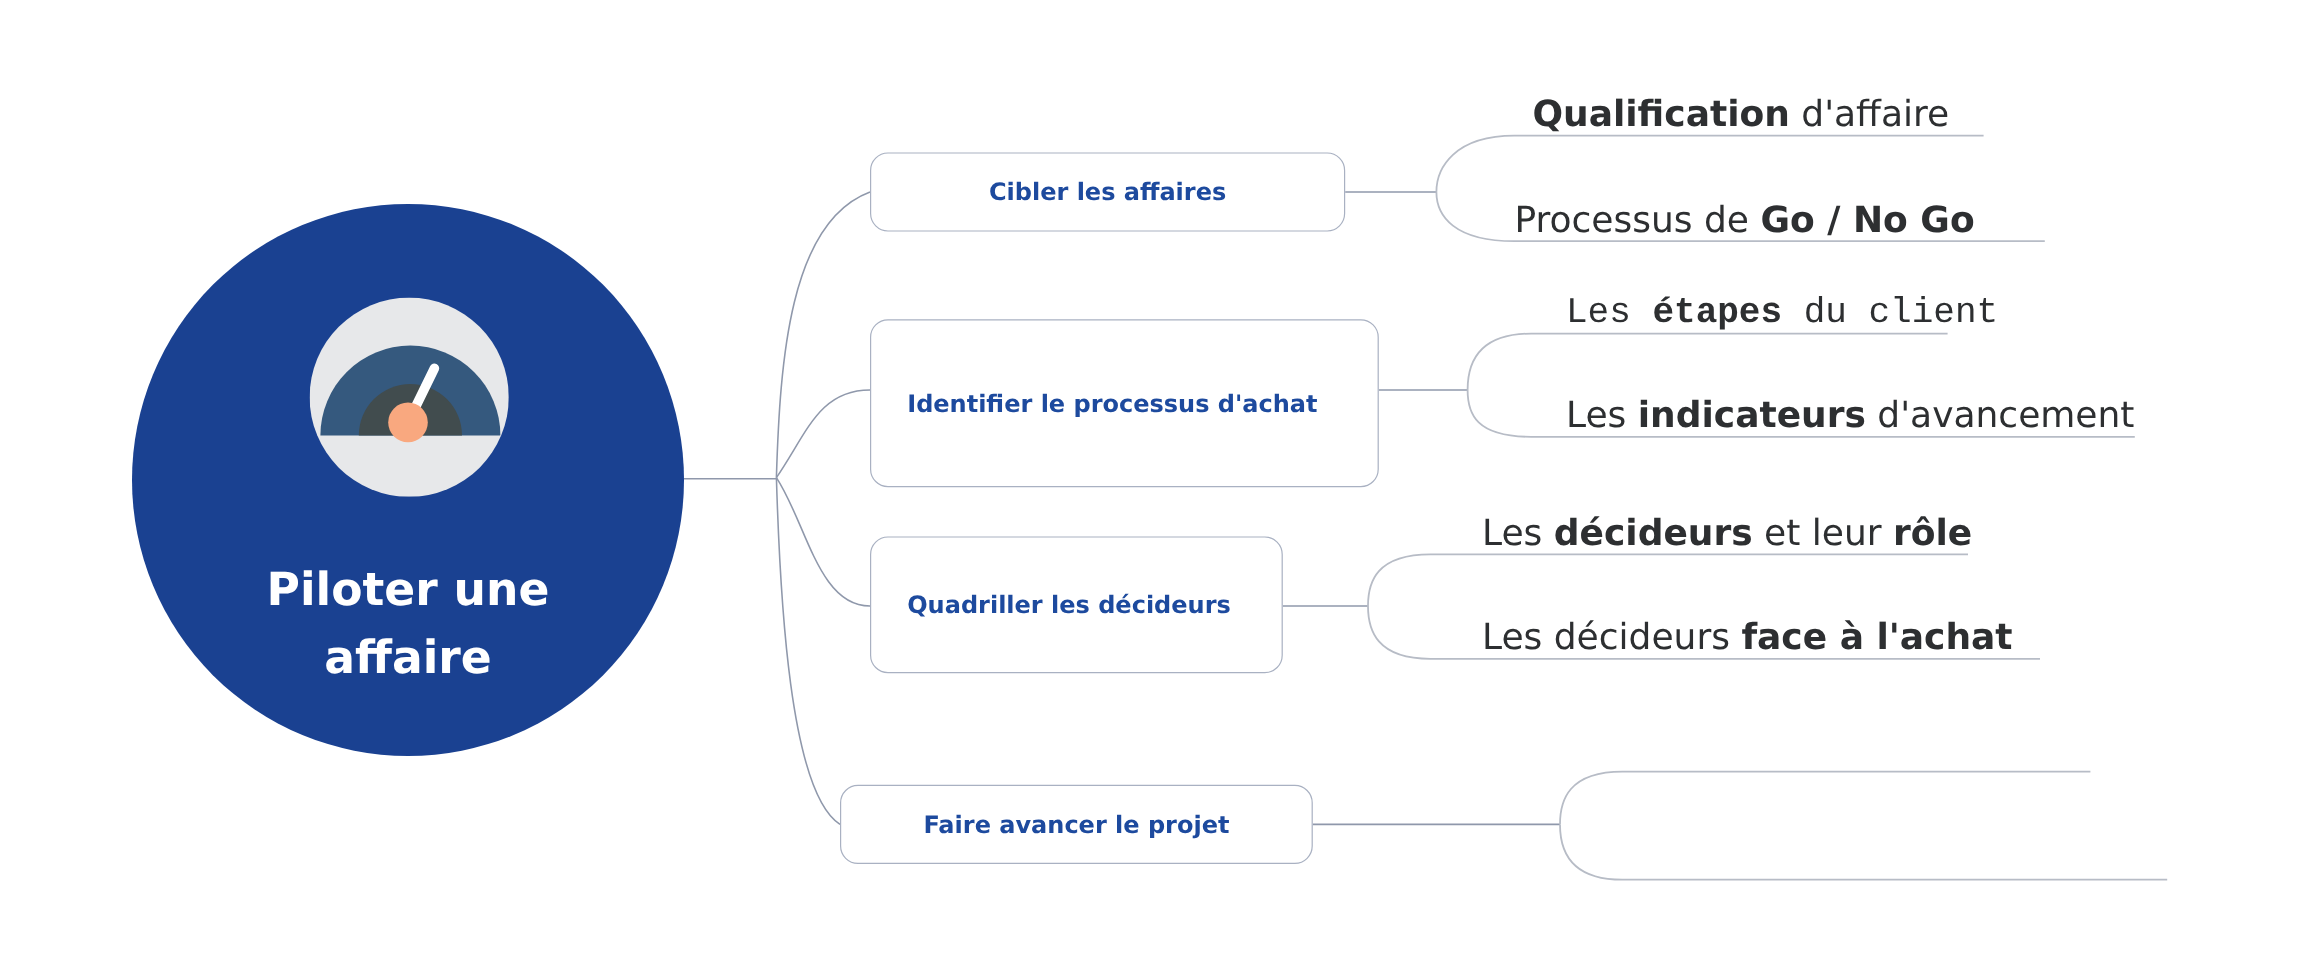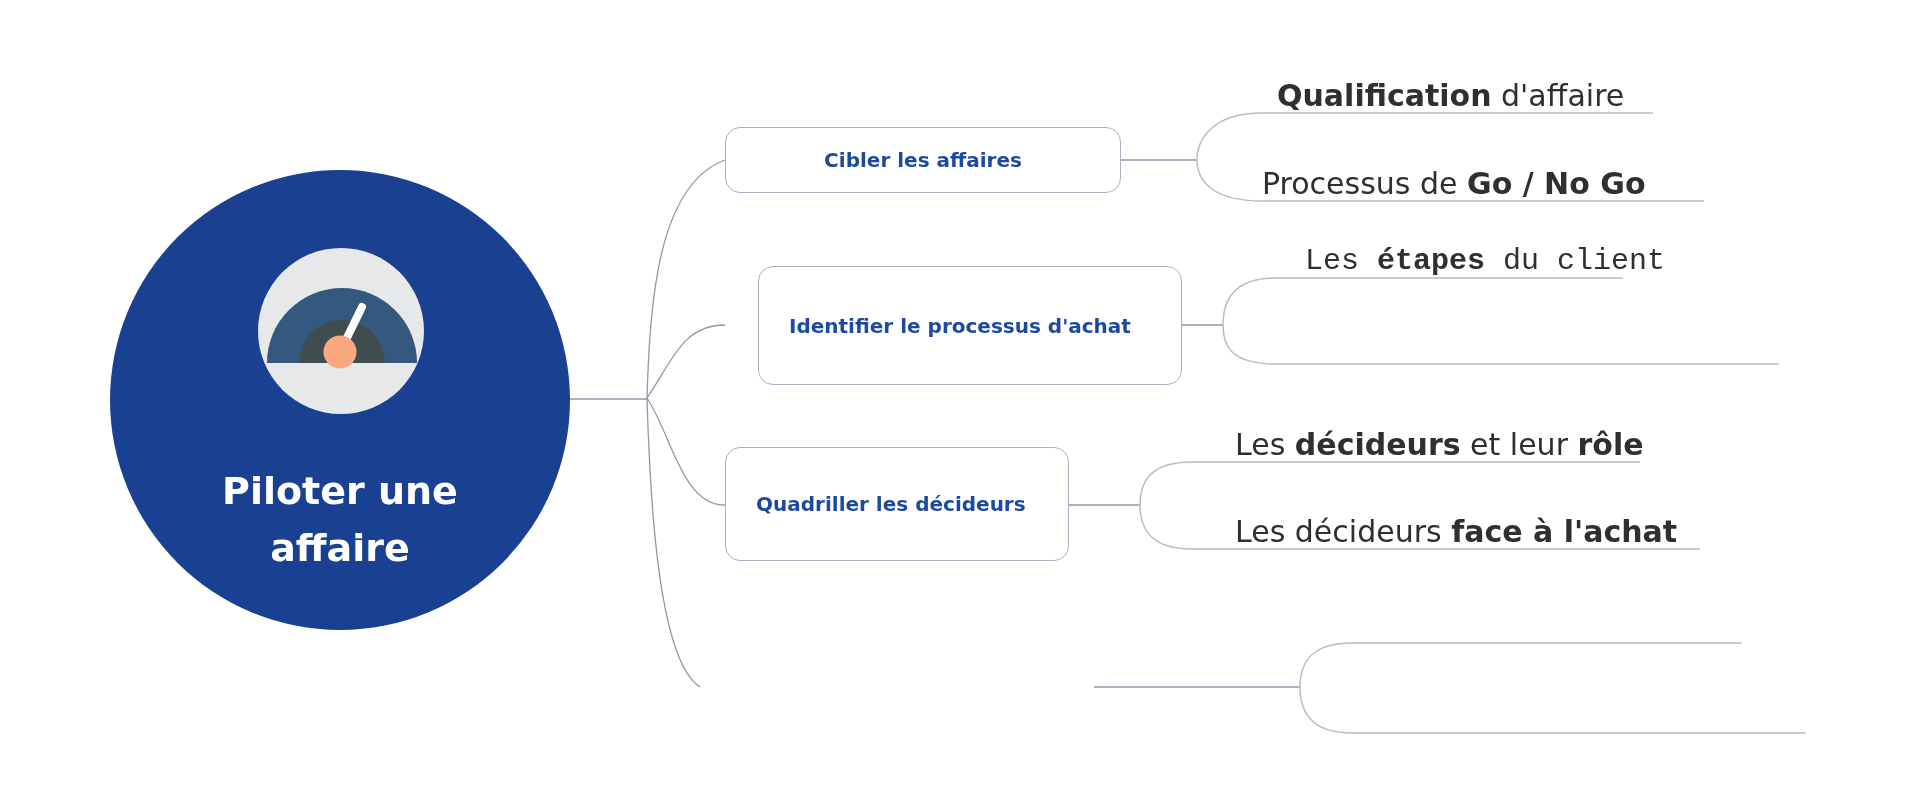--- a/index.html
+++ b/index.html
@@ -33,21 +33,21 @@
 
   .topic{
     position:absolute; box-sizing:border-box;
     background:var(--topic_bg); border:1.5px solid var(--topic_border);
     border-radius:15px; display:flex; align-items:center;
     color:var(--topic_text); font-size:20px; font-weight:bold; line-height:44px;
   }
   .topic.centered{justify-content:center; text-align:center;}
   .topic.left{padding-left:30px; padding-right:10px;}
   .topic-1{left:725px; top:127px; width:396px; height:66px;}
-  .topic-2{left:758px; top:266px; width:424px; height:119px;}
+  .topic-2{left:725px; top:266px; width:424px; height:140px;}
   .topic-3{left:725px; top:447px; width:344px; height:114px;}
   .topic-4{left:700px; top:654px; width:394px; height:66px;}
 
   .subtopic{
     position:absolute; white-space:nowrap;
     color:var(--subtopic_text); font-size:30px; line-height:36px; font-weight:400;
   }
   .subtopic b{font-weight:700;}
   .s1a{left:1277px; top:78px;}
   .s1b{left:1262px; top:166px;}
@@ -100,20 +100,24 @@
 
   <div class="topic topic-1 centered">
     <span>Cibler les affaires</span>
   </div>
   <div class="topic topic-2 left">
     <span>Identifier le processus d'achat</span>
   </div>
   <div class="topic topic-3 left">
     <span>Quadriller les décideurs</span>
   </div>
+  <div class="topic topic-4 centered">
+    <span>Faire avancer le projet</span>
+  </div>
 
   <div class="subtopic s1a"><b>Qualification</b><span> d'affaire</span></div>
   <div class="subtopic s1b"><span>Processus de </span><b>Go / No Go</b></div>
   <div class="subtopic s2a"><span>Les </span><b>étapes</b><span> du client</span></div>
+  <div class="subtopic s2b"><span>Les </span><b>indicateurs</b><span> d'avancement</span></div>
   <div class="subtopic s3a"><span>Les </span><b>décideurs</b><span> et leur </span><b>rôle</b></div>
   <div class="subtopic s3b"><span>Les décideurs </span><b>face à l'achat</b></div>
 
 </div>
 
 </body></html>

